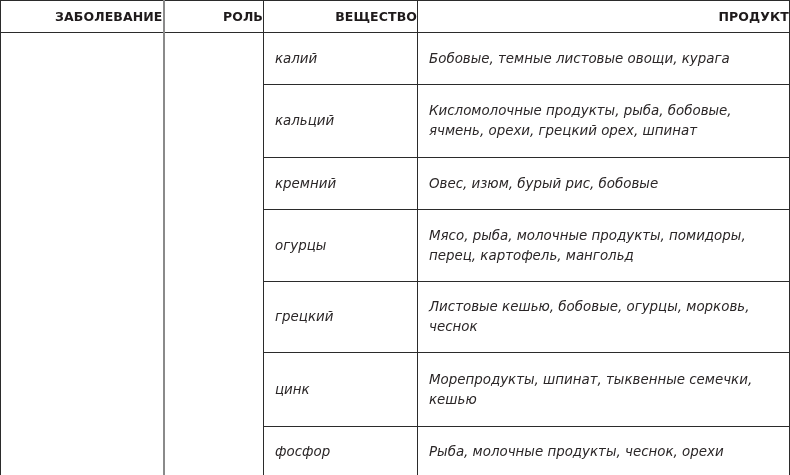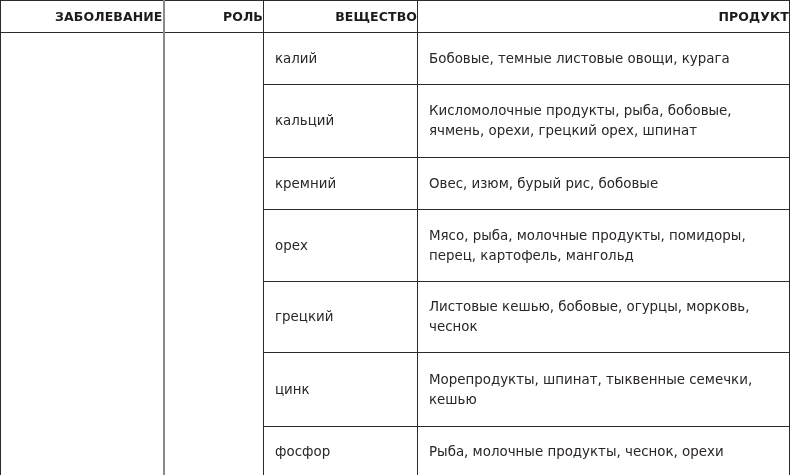--- a/index.html
+++ b/index.html
@@ -33,20 +33,21 @@
       font-weight: bold;
       font-size: 12.5px;
       text-align: right;
       letter-spacing: 0.1px;
       color: #1e1a1b;
     }
     table.nutrition-table td {
       font-size: 13.4px;
       line-height: 20px;
       color: #2a2627;
+      font-style: italic;
     }
     td.cell-substance {
       padding-left: 11px !important;
     }
     td.cell-product {
       padding-left: 11px !important;
       padding-right: 8px !important;
     }
     td.cell-empty {
       border-top: 1.5px solid #2b2b2b;
@@ -89,21 +90,21 @@
     </tr>
     <tr style="height:73px">
       <td class="cell-substance">кальций</td>
       <td class="cell-product">Кисломолочные продукты, рыба, бобовые, ячмень, орехи, грецкий орех, шпинат</td>
     </tr>
     <tr style="height:52px">
       <td class="cell-substance">кремний</td>
       <td class="cell-product">Овес, изюм, бурый рис, бобовые</td>
     </tr>
     <tr style="height:72px">
-      <td class="cell-substance">орех</td>
+      <td class="cell-substance">огурцы</td>
       <td class="cell-product">Мясо, рыба, молочные продукты, помидоры, перец, картофель, мангольд</td>
     </tr>
     <tr style="height:71px">
       <td class="cell-substance">грецкий</td>
       <td class="cell-product">Листовые кешью, бобовые, огурцы, морковь, чеснок</td>
     </tr>
     <tr style="height:74px">
       <td class="cell-substance">цинк</td>
       <td class="cell-product">Морепродукты, шпинат, тыквенные семечки, кешью</td>
     </tr>

